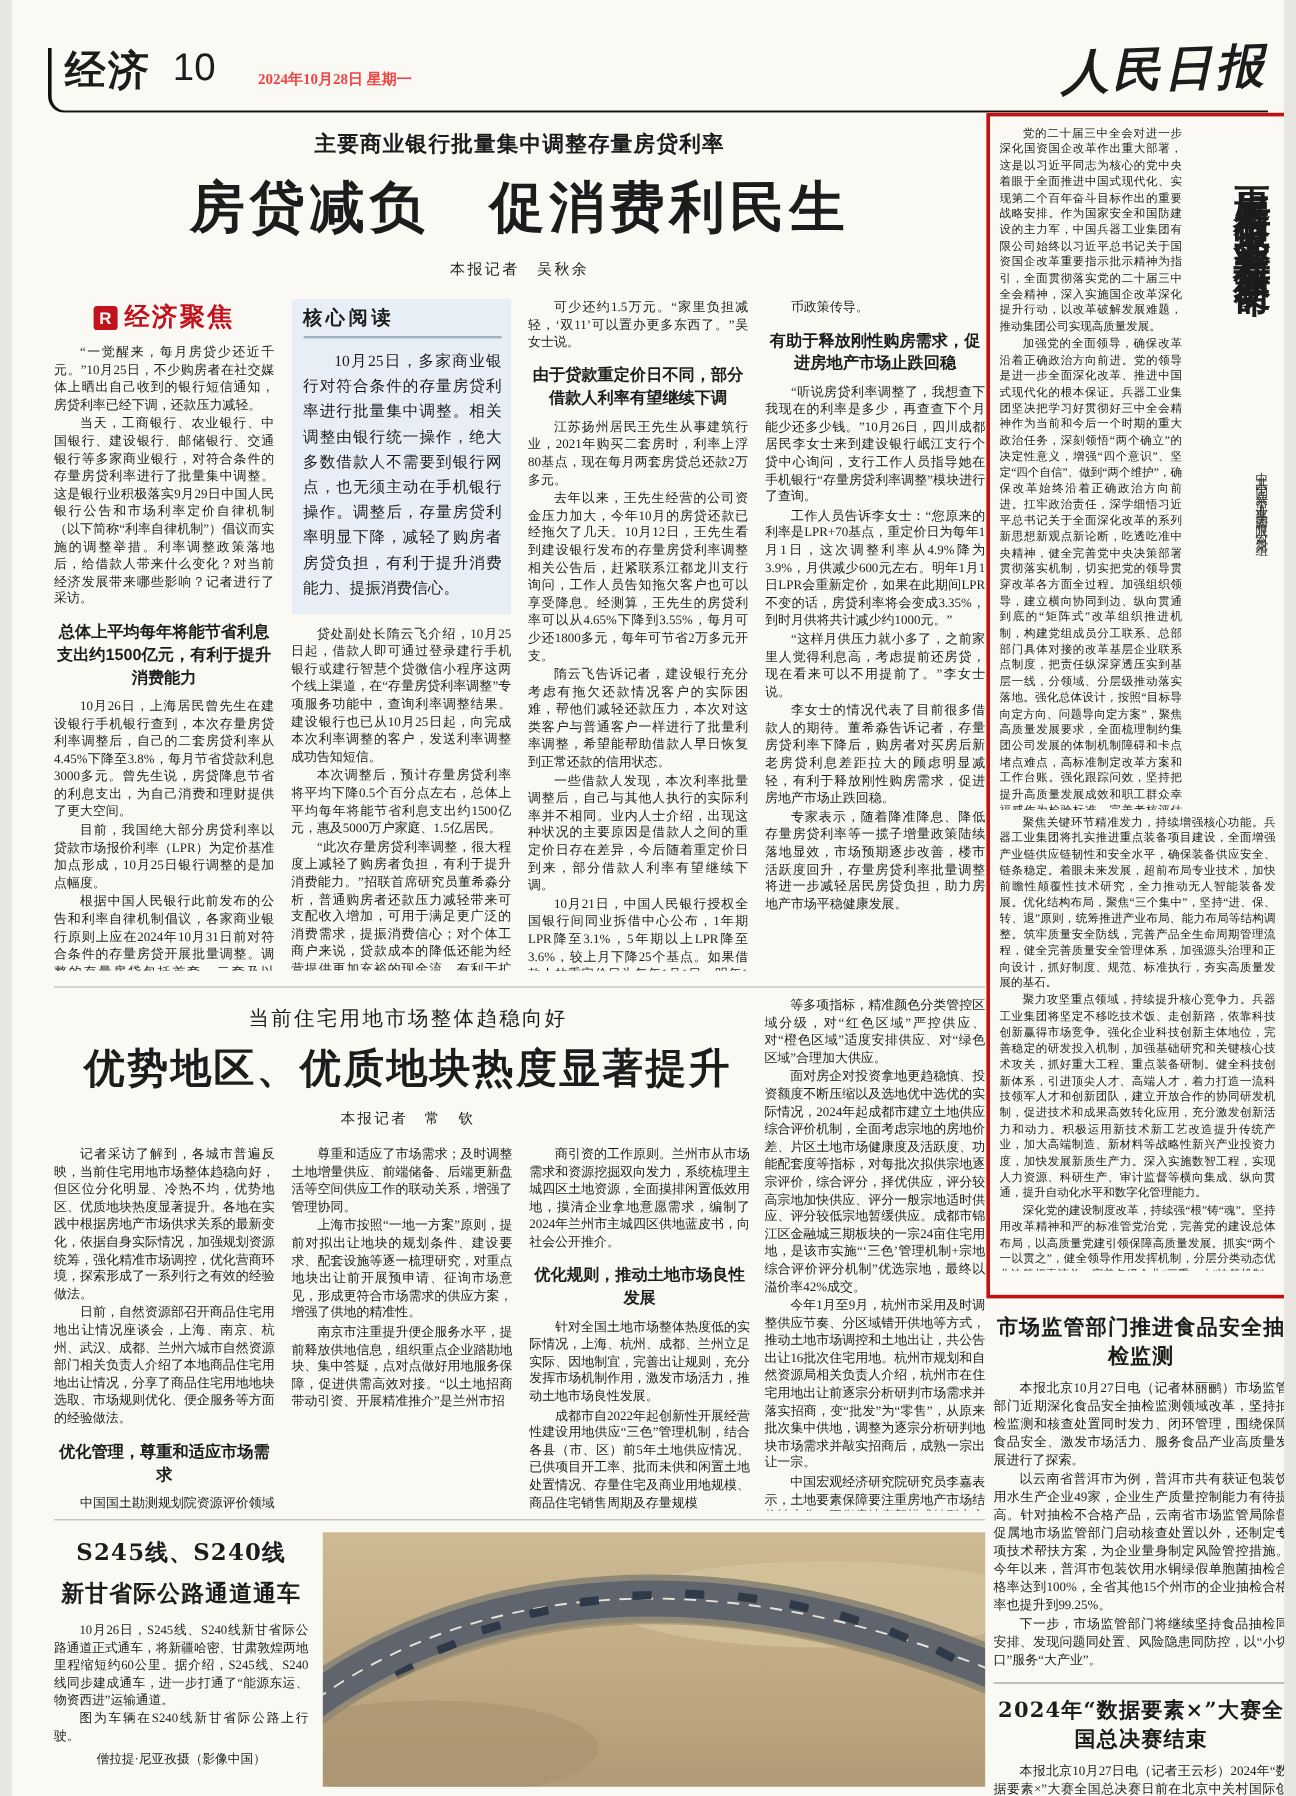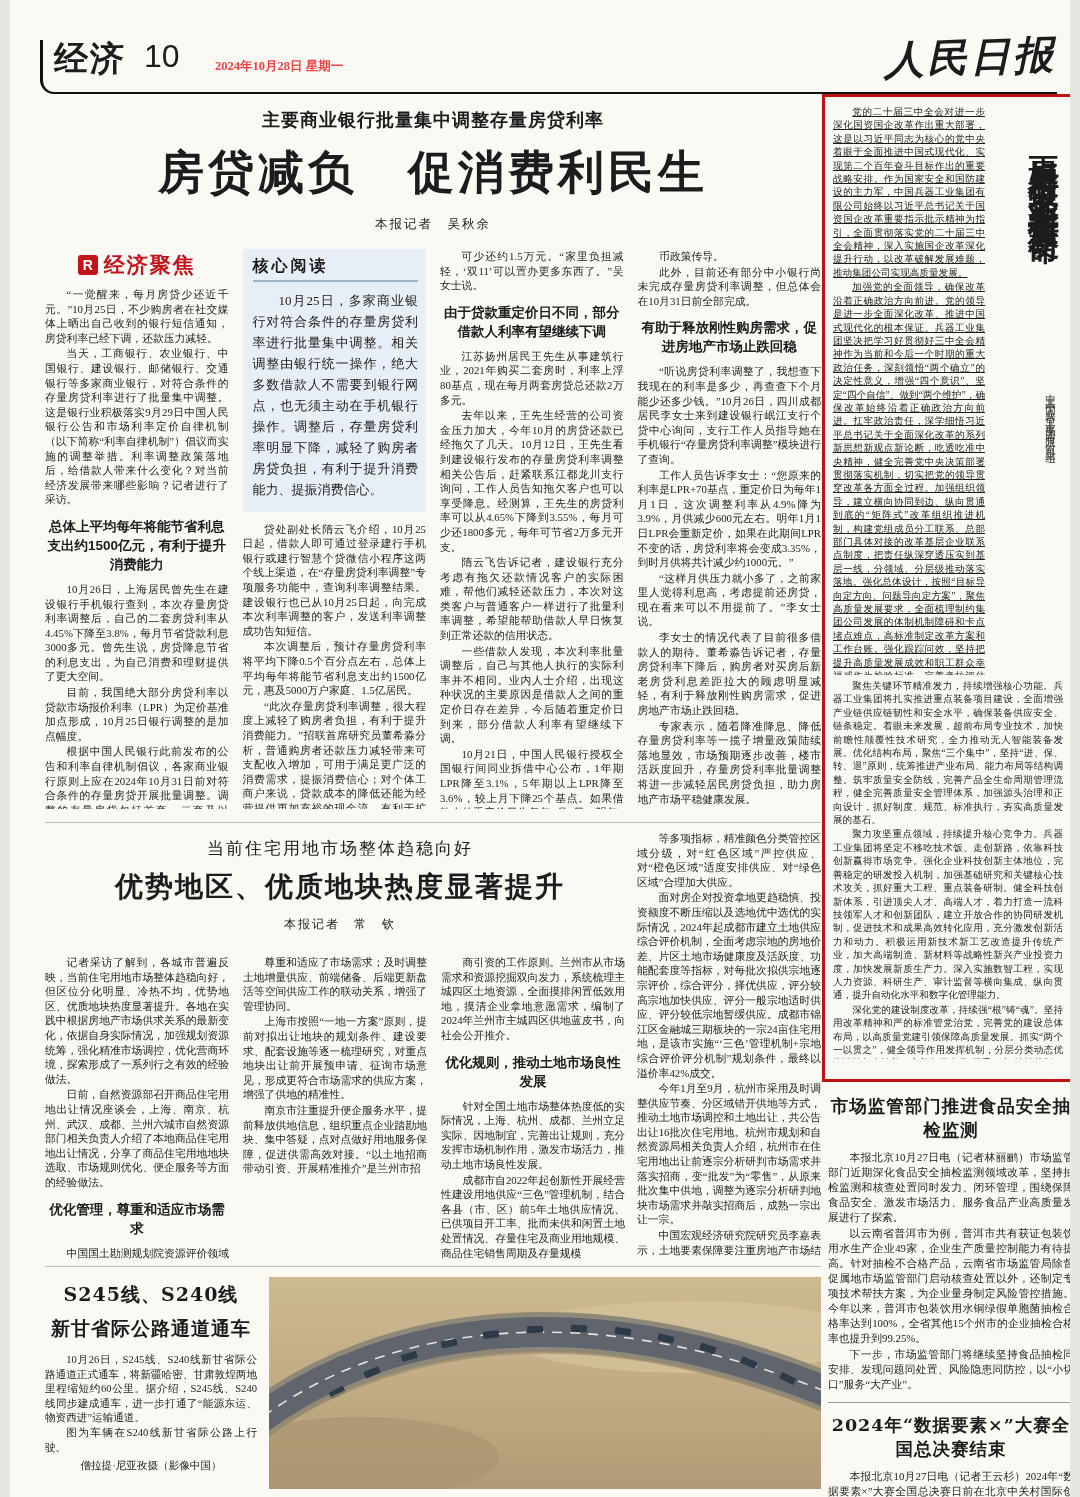--- a/index.html
+++ b/index.html
@@ -31,33 +31,33 @@
               font-weight:bold;font-size:14px;display:flex;align-items:center;justify-content:center;border-radius:3px;}
   .focus-label{color:#c3121c;font-family:"Liberation Sans",sans-serif;font-weight:900;font-size:21px;letter-spacing:2px;}
   .corebox{background:#e8eef5;padding:10px 8px 12px 10px;margin-bottom:10px;}
   .corebox-title{font-family:"Liberation Sans",sans-serif;font-weight:bold;font-size:16px;letter-spacing:3px;
                  padding-bottom:6px;border-bottom:2px solid #9fb0c0;margin-bottom:8px;}
   .corebox-body{font-size:13px;line-height:21px;text-align:justify;text-indent:2em;}
   
   .land{position:absolute;left:35px;top:822px;width:776px;height:440px;border-top:1px solid #bbb;}
   .land-head{width:590px;text-align:center;}
   .land-kicker{font-size:17px;letter-spacing:2px;margin-top:14px;}
-  .land-title{font-family:Liberation Sans, sans-serif;font-weight:900;font-size:28px;
+  .land-title{font-family:Liberation Sans, sans-serif;font-weight:900;font-size:34px;
               letter-spacing:2px;margin-top:8px;}
   .land-byline{font-size:12px;margin-top:10px;letter-spacing:2px;}
   .land-cols{position:absolute;left:0;top:132px;width:582px;display:flex;gap:14px;height:304px;overflow:hidden;}
   .land-col{width:184px;height:304px;overflow:hidden;font-size:10.8px;line-height:14.6px;text-align:justify;}
   .land-col p,.land-col4 p{margin:0 0 1px 0;text-indent:2em;}
   .land-col4{position:absolute;right:0;top:8px;width:184px;height:428px;overflow:hidden;
              font-size:10.8px;line-height:14.6px;text-align:justify;}
   
   .bns{position:absolute;left:812px;top:94px;width:252px;height:988px;border:3px solid #c01212;
        background:#fbf9f4;box-sizing:border-box;padding:8px 8px;overflow:hidden;}
   .bns-top{display:flex;height:570px;overflow:hidden;}
-  .bns-toptext{width:152px;font-size:9.6px;line-height:13.4px;text-align:justify;overflow:hidden;text-decoration:underline;}
+  .bns-toptext{width:152px;font-size:9.6px;line-height:13.4px;text-align:justify;overflow:hidden;}
   .bns-toptext p,.bns-bottom p{margin:0 0 1px 0;text-indent:2em;}
   .bns-titlecol{width:78px;writing-mode:vertical-rl;display:flex;}
   .bns-title{font-family:"Liberation Sans",sans-serif;font-weight:900;font-size:31px;letter-spacing:6px;
              margin-top:26px;line-height:40px;}
   .bns-author{font-size:10.5px;letter-spacing:4px;margin-top:170px;line-height:26px;color:#333;}
   .bns-bottom{margin-top:4px;font-size:9.6px;line-height:13.4px;text-align:justify;height:380px;overflow:hidden;}
   
   .rcol{position:absolute;left:818px;top:1090px;width:246px;}
   .news-title{text-align:center;font-family:"DejaVu Serif","Liberation Serif",serif;font-weight:900;
               font-size:17.5px;letter-spacing:1px;margin:4px 0 8px 0;}
@@ -119,21 +119,20 @@
         <p>可少还约1.5万元。“家里负担减轻，‘双11’可以置办更多东西了。”吴女士说。</p>
         <p class="subhead">由于贷款重定价日不同，部分借款人利率有望继续下调</p>
         <p>江苏扬州居民王先生从事建筑行业，2021年购买二套房时，利率上浮80基点，现在每月两套房贷总还款2万多元。</p>
         <p>去年以来，王先生经营的公司资金压力加大，今年10月的房贷还款已经拖欠了几天。10月12日，王先生看到建设银行发布的存量房贷利率调整相关公告后，赶紧联系江都龙川支行询问，工作人员告知拖欠客户也可以享受降息。经测算，王先生的房贷利率可以从4.65%下降到3.55%，每月可少还1800多元，每年可节省2万多元开支。</p>
         <p>隋云飞告诉记者，建设银行充分考虑有拖欠还款情况客户的实际困难，帮他们减轻还款压力，本次对这类客户与普通客户一样进行了批量利率调整，希望能帮助借款人早日恢复到正常还款的信用状态。</p>
         <p>一些借款人发现，本次利率批量调整后，自己与其他人执行的实际利率并不相同。业内人士介绍，出现这种状况的主要原因是借款人之间的重定价日存在差异，今后随着重定价日到来，部分借款人利率有望继续下调。</p>
         <p>10月21日，中国人民银行授权全国银行间同业拆借中心公布，1年期LPR降至3.1%，5年期以上LPR降至3.6%，较上月下降25个基点。如果借款人的重定价日为每年1月1日，明年1月1日起其房贷利率将在LPR-30基点基础上随之下调，月供有望进一步减少，更好畅通货</p>
       </div>
       <div class="col">
         <p>币政策传导。</p>
-        <p>此外，目前还有部分中小银行尚未完成存量房贷利率调整，但总体会在10月31日前全部完成。</p>
         <p class="subhead">有助于释放刚性购房需求，促进房地产市场止跌回稳</p>
         <p>“听说房贷利率调整了，我想查下我现在的利率是多少，再查查下个月能少还多少钱。”10月26日，四川成都居民李女士来到建设银行岷江支行个贷中心询问，支行工作人员指导她在手机银行“存量房贷利率调整”模块进行了查询。</p>
         <p>工作人员告诉李女士：“您原来的利率是LPR+70基点，重定价日为每年1月1日，这次调整利率从4.9%降为3.9%，月供减少600元左右。明年1月1日LPR会重新定价，如果在此期间LPR不变的话，房贷利率将会变成3.35%，到时月供将共计减少约1000元。”</p>
         <p>“这样月供压力就小多了，之前家里人觉得利息高，考虑提前还房贷，现在看来可以不用提前了。”李女士说。</p>
         <p>李女士的情况代表了目前很多借款人的期待。董希淼告诉记者，存量房贷利率下降后，购房者对买房后新老房贷利息差距拉大的顾虑明显减轻，有利于释放刚性购房需求，促进房地产市场止跌回稳。</p>
         <p>专家表示，随着降准降息、降低存量房贷利率等一揽子增量政策陆续落地显效，市场预期逐步改善，楼市活跃度回升，存量房贷利率批量调整将进一步减轻居民房贷负担，助力房地产市场平稳健康发展。</p>
       </div>
     </div>
   </div>
 
@@ -175,21 +174,21 @@
       </div>
       <div class="land-col">
         <p>商引资的工作原则。兰州市从市场需求和资源挖掘双向发力，系统梳理主城四区土地资源，全面摸排闲置低效用地，摸清企业拿地意愿需求，编制了2024年兰州市主城四区供地蓝皮书，向社会公开推介。</p>
         <p class="subhead">优化规则，推动土地市场良性发展</p>
         <p>针对全国土地市场整体热度低的实际情况，上海、杭州、成都、兰州立足实际、因地制宜，完善出让规则，充分发挥市场机制作用，激发市场活力，推动土地市场良性发展。</p>
         <p>成都市自2022年起创新性开展经营性建设用地供应“三色”管理机制，结合各县（市、区）前5年土地供应情况、已供项目开工率、批而未供和闲置土地处置情况、存量住宅及商业用地规模、商品住宅销售周期及存量规模</p>
       </div>
     </div>
     <div class="land-col4">
       <p>等多项指标，精准颜色分类管控区域分级，对“红色区域”严控供应、对“橙色区域”适度安排供应、对“绿色区域”合理加大供应。</p>
-      <p>面对房企对投资拿地更趋稳慎、投资额度不断压缩以及选地优中选优的实际情况，2024年起成都市建立土地供应综合评价机制，全面考虑宗地的房地价差、片区土地市场健康度及活跃度、功能配套度等指标，对每批次拟供宗地逐宗评价，综合评分，择优供应，评分较高宗地加快供应、评分一般宗地适时供应、评分较低宗地暂缓供应。成都市锦江区金融城三期板块的一宗24亩住宅用地，是该市实施“‘三色’管理机制+宗地综合评价评分机制”规划条件，最终以溢价率42%成交。</p>
+      <p>面对房企对投资拿地更趋稳慎、投资额度不断压缩以及选地优中选优的实际情况，2024年起成都市建立土地供应综合评价机制，全面考虑宗地的房地价差、片区土地市场健康度及活跃度、功能配套度等指标，对每批次拟供宗地逐宗评价，综合评分，择优供应，评分较高宗地加快供应、评分一般宗地适时供应、评分较低宗地暂缓供应。成都市锦江区金融城三期板块的一宗24亩住宅用地，是该市实施“‘三色’管理机制+宗地综合评价评分机制”优选宗地，最终以溢价率42%成交。</p>
       <p>今年1月至9月，杭州市采用及时调整供应节奏、分区域错开供地等方式，推动土地市场调控和土地出让，共公告出让16批次住宅用地。杭州市规划和自然资源局相关负责人介绍，杭州市在住宅用地出让前逐宗分析研判市场需求并落实招商，变“批发”为“零售”，从原来批次集中供地，调整为逐宗分析研判地块市场需求并敲实招商后，成熟一宗出让一宗。</p>
       <p>中国宏观经济研究院研究员李嘉表示，土地要素保障要注重房地产市场结构性变化，平衡房地产新模式转型中市场与保障、租与售、新增与存量、刚性需求与改善性需求的关系，保质保量完成用地要素保障。中国农业大学教授朱道林认为，房地产市场调控要引导市场健康、安全、稳定地发展，市场交易规则应从推动供求平衡、价格平稳、防止空置闲置角度，不断优化完善。</p>
     </div>
   </div>
 
   <div class="bottom">
     <div class="road-text">
       <div class="road-title">S245线、S240线</div>
       <div class="road-title">新甘省际公路通道通车</div>
       <div class="road-body">

